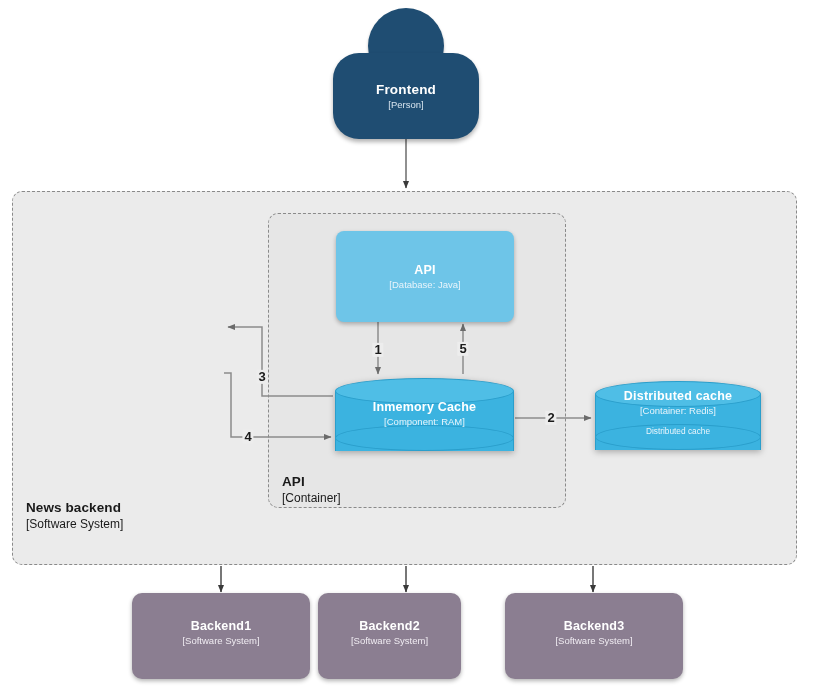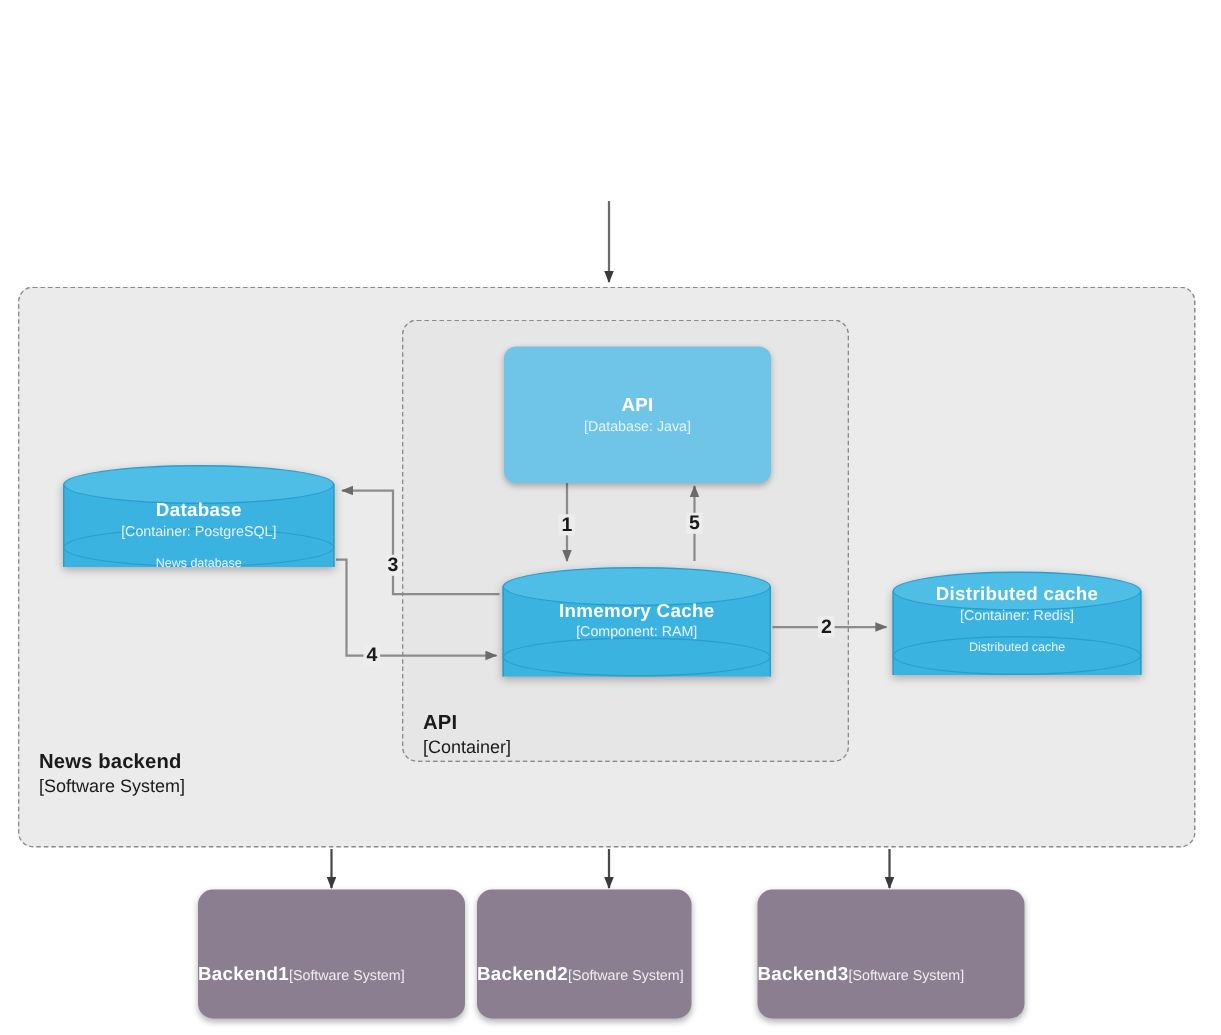--- a/index.html
+++ b/index.html
@@ -114,21 +114,21 @@
   .person .n-name { font-size: 13.5px; }
   .person .n-type { color: #d7e4ee; }
 
   
   .sysbox {
     position: absolute;
     border-radius: 10px;
     background: #8B7E91;
     box-shadow: 0 2px 4px rgba(0,0,0,.3);
     display: flex;
-    flex-direction: row;
+    flex-direction: column;
     align-items: center;
     justify-content: flex-start;
     padding-top: 26px;
     box-sizing: border-box;
     text-align: center;
   }
   .sysbox .n-type { color: #f0ecf2; }
 
   
   .component {
@@ -241,36 +241,33 @@
   <div class="boundary-label" style="left:26px; top:500px;">
     <span class="b-name">News backend</span>
     <span class="b-type">[Software System]</span>
   </div>
 
   <div class="boundary-label" style="left:282px; top:474px;">
     <span class="b-name">API</span>
     <span class="b-type">[Container]</span>
   </div>
 
+  <div class="person" style="left:333px; top:8px; width:146px; height:126px;">
+    <div class="head"></div>
+    <div class="body">
+      <span class="n-name">Frontend</span>
+      <span class="n-type">[Person]</span>
+    </div>
+  </div>
 
   <div class="component" style="left:336px; top:231px; width:178px; height:91px;">
     <span class="n-name">API</span>
     <span class="n-type">[Database: Java]</span>
   </div>
 
-  <div class="cylinder" style="left:42px; top:310px; width:181px; height:80px;">
-    <div class="cyl-body" style="top:13px; height:55px;"></div>
-    <div class="cyl-bottom" style="top:42px; height:26px;"></div>
-    <div class="cyl-top" style="height:26px;"></div>
-    <div class="cyl-text" style="top:23px;">
-      <span class="n-name">Database</span>
-      <span class="n-type">[Container: PostgreSQL]</span>
-      <span class="n-desc">News database</span>
-    </div>
-  </div>
 
   <div class="cylinder" style="left:335px; top:378px; width:179px; height:86px;">
     <div class="cyl-body" style="top:13px; height:60px;"></div>
     <div class="cyl-bottom" style="top:47px; height:26px;"></div>
     <div class="cyl-top" style="height:26px;"></div>
     <div class="cyl-text" style="top:22px;">
       <span class="n-name">Inmemory Cache</span>
       <span class="n-type">[Component: RAM]</span>
     </div>
   </div>

